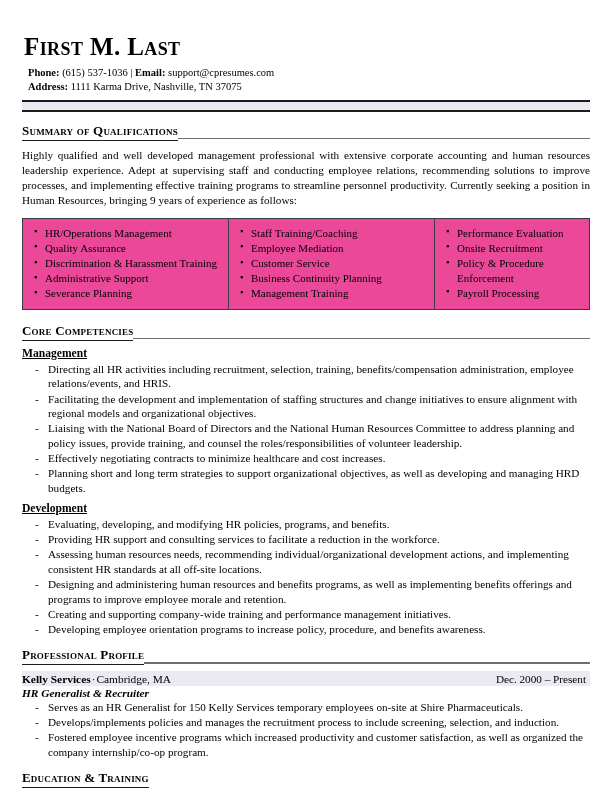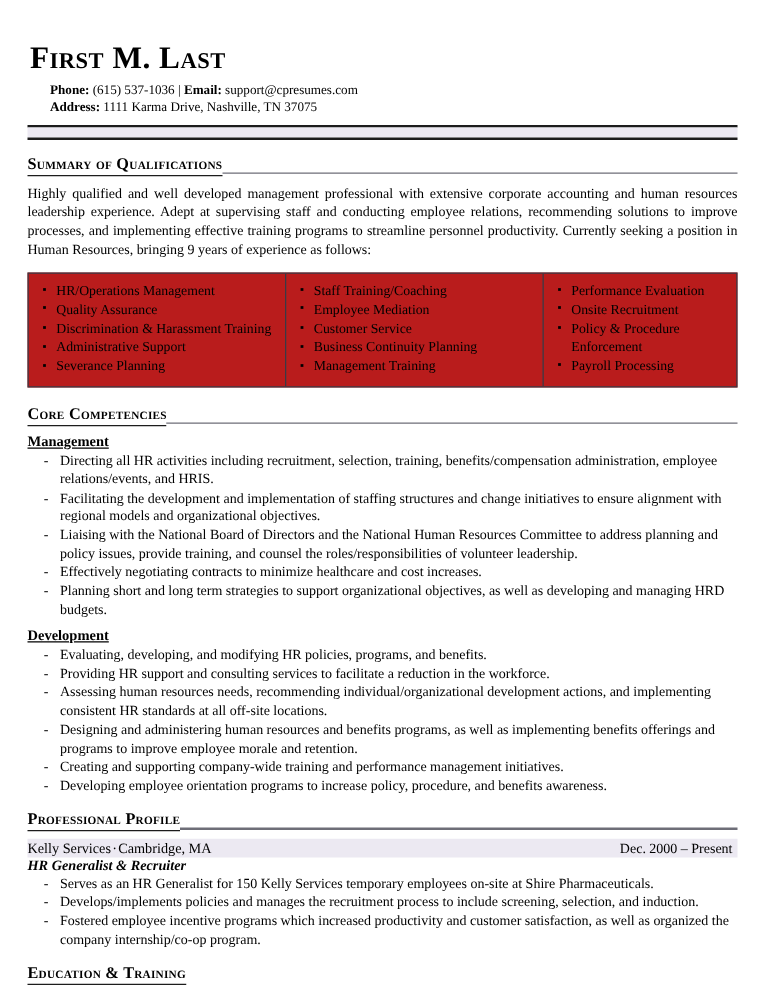--- a/index.html
+++ b/index.html
@@ -27,21 +27,21 @@
     font-size: 25px;
     font-weight: bold;
     letter-spacing: 0.4px;
     font-variant: small-caps;
     line-height: 1.05;
     margin: 0 0 6px 2px;
   }
   .contact-line {
     font-size: 10.5px;
     line-height: 1.32;
-    margin-left: 18px;
+    margin-left: 6px;
     white-space: nowrap;
   }
   .contact-line b { font-weight: bold; }
 
   .header-rule-block {
     margin-top: 6px;
     margin-bottom: 11px;
   }
   .rule-thick {
     height: 2px;
@@ -79,21 +79,21 @@
   .summary {
     font-size: 11.2px;
     line-height: 1.33;
     text-align: justify;
     margin: 7px 0 10px 0;
   }
 
   
   .skills-box {
     border: 1.2px solid #3a3a46;
-    background: #b91c1c;
+    background: #ec4899;
     display: flex;
     margin-bottom: 13px;
   }
   .skills-col {
     padding: 7px 6px 7px 4px;
     box-sizing: border-box;
   }
   .skills-col.c1 { width: 206px; border-right: 1.2px solid #3a3a46; }
   .skills-col.c2 { width: 206px; border-right: 1.2px solid #3a3a46; }
   .skills-col.c3 { flex: 1; }
@@ -146,21 +146,21 @@
   
   .job-band {
     background: #ece9f2;
     display: flex;
     justify-content: space-between;
     align-items: baseline;
     padding: 1.5px 4px 1.5px 0;
     margin-top: 6px;
   }
   .job-band .left { font-size: 11.4px; }
-  .job-band .left b { font-weight: normal; }
+  .job-band .left b { font-weight: bold; }
   .job-band .left .sep { padding: 0 1px; }
   .job-band .right { font-size: 11.2px; margin-left: 24px; }
   .job-title {
     font-size: 11.4px;
     font-weight: bold;
     font-style: italic;
     margin: 1px 0 1px 0;
   }
   .spacer-10 { height: 10px; }
 </style>

